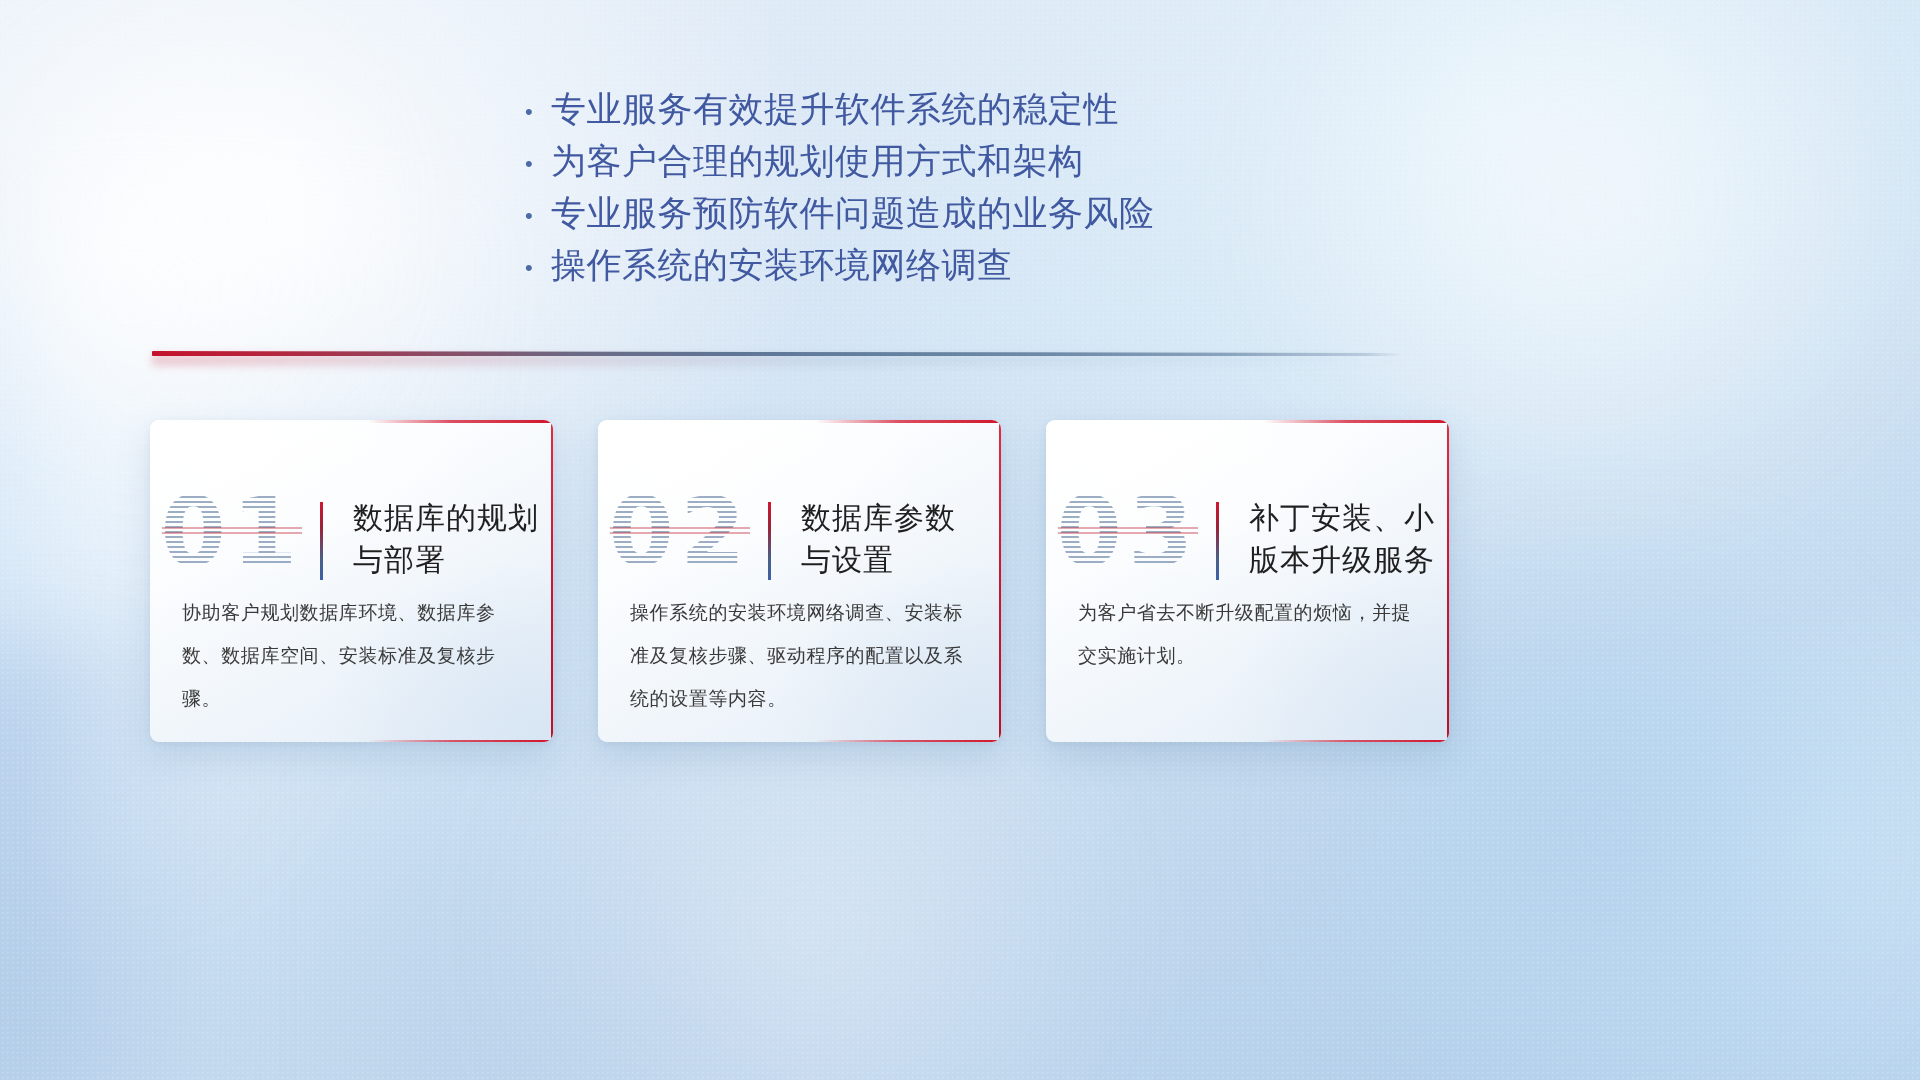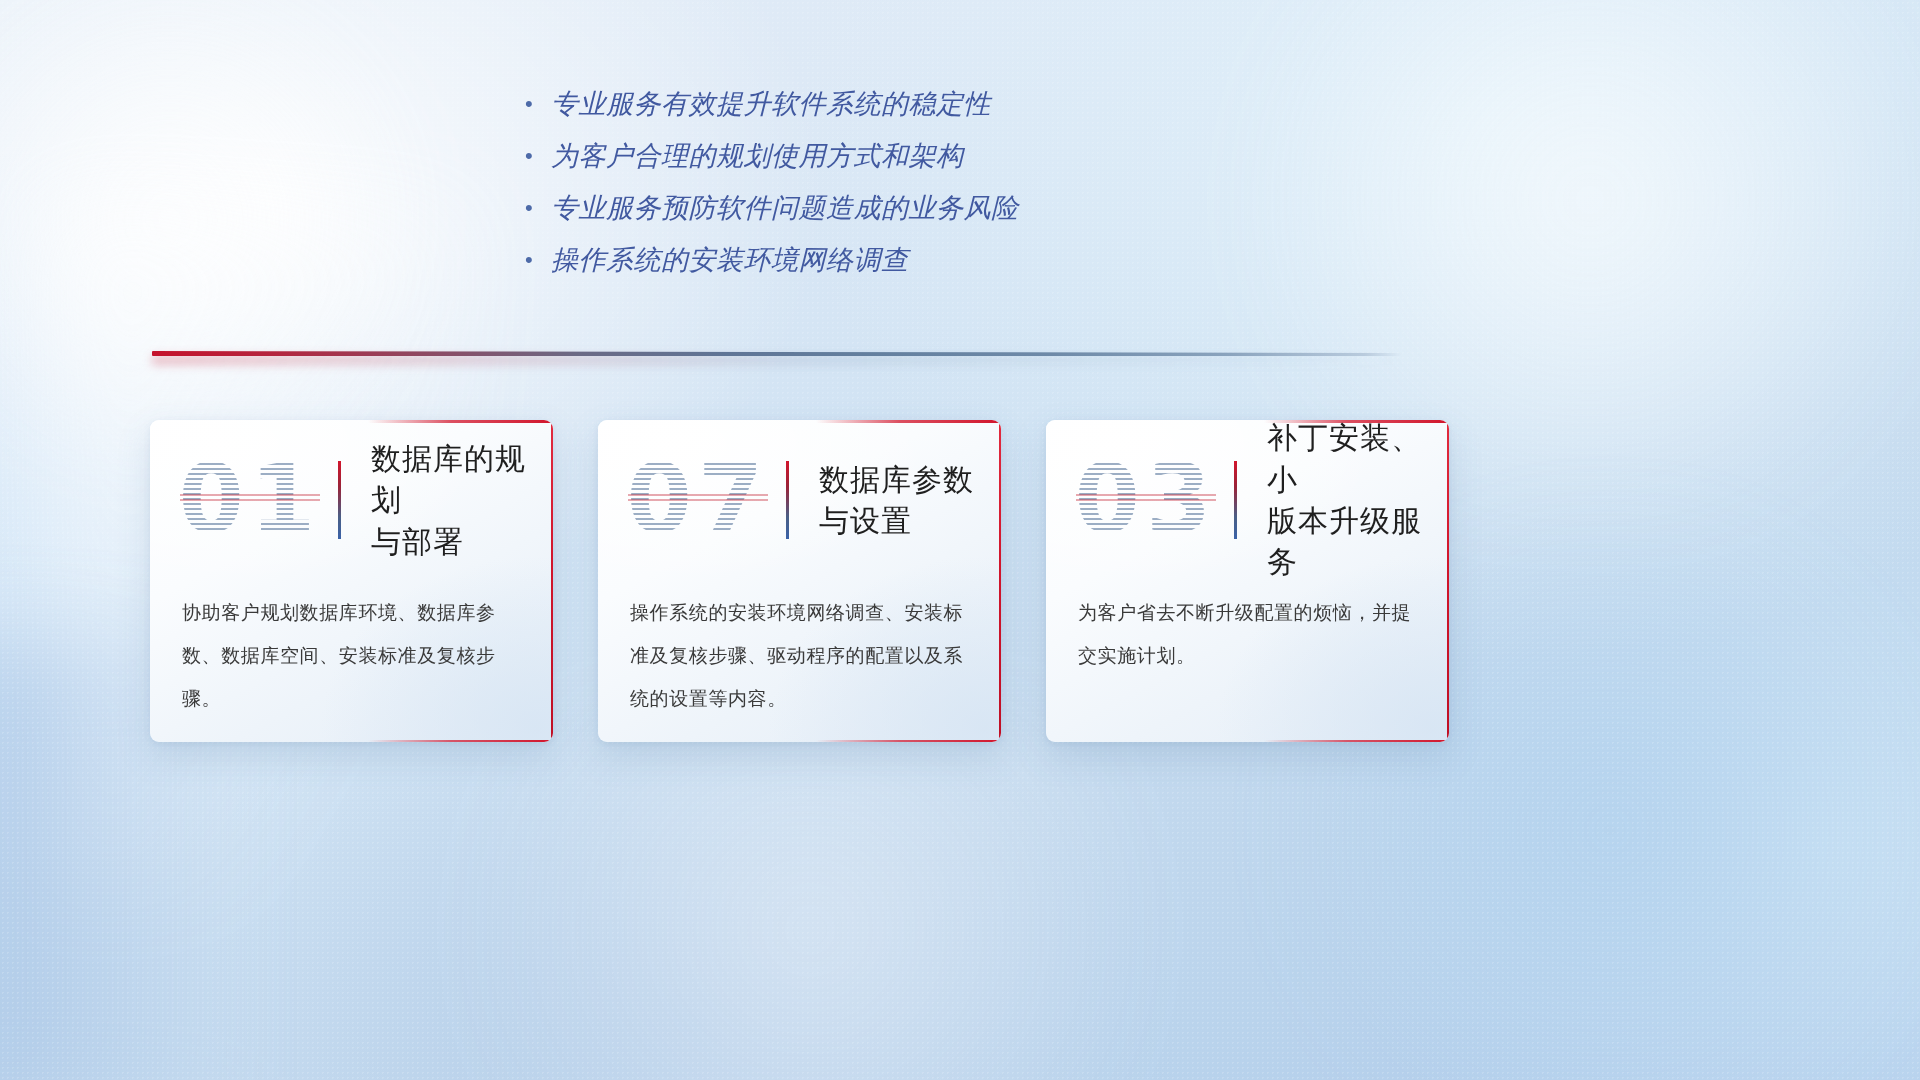--- a/index.html
+++ b/index.html
@@ -68,26 +68,25 @@
   .bullet-dot {
     width: 26px;
     flex: 0 0 26px;
     color: #4d6aa8;
     font-size: 22px;
     line-height: 1;
     text-align: left;
     transform: translateY(-2px);
   }
   .bullet-text {
-    font-size: 27px;
+    font-size: 35px;
     letter-spacing: 0.5px;
     color: #4159a0;
     font-weight: 500;
     white-space: nowrap;
-    font-style: italic;
   }
 
   
   .divider-wrap {
     position: absolute;
     left: 152px;
     top: 345px;
     width: 1250px;
     height: 22px;
   }
@@ -160,23 +159,23 @@
     position: absolute; inset: 0;
     background:
       radial-gradient(ellipse 380px 200px at 18% 8%, rgba(255,255,255,0.95), rgba(255,255,255,0) 70%),
       radial-gradient(ellipse 300px 240px at 96% 96%, rgba(213,228,243,0.8), rgba(213,228,243,0) 72%);
     pointer-events: none;
   }
 
   .card-head {
     position: relative;
     display: flex;
-    align-items: center;
+    align-items: flex-end;
     height: 160px;
-    padding-left: 24px;
+    padding-left: 6px;
     gap: 8px;
   }
   
   .ghost-num {
     position: relative;
     width: 152px;
     flex: 0 0 152px;
     font-family: "DejaVu Sans", sans-serif;
     font-size: 94px;
     font-weight: 700;
@@ -287,21 +286,21 @@
       </div>
       <div class="card-desc">协助客户规划数据库环境、数据库参数、数据库空间、安装标准及复核步骤。</div>
     </div>
 
     <div class="card">
       <div class="card-inner-sheen"></div>
       <div class="card-accent-right"></div>
       <div class="card-accent-top"></div>
       <div class="card-accent-bottom"></div>
       <div class="card-head">
-        <div class="ghost-num" aria-label="02">07</div>
+        <div class="ghost-num" aria-label="02">02</div>
         <div class="title-rule"></div>
         <div class="card-title">数据库参数
 与设置</div>
       </div>
       <div class="card-desc">操作系统的安装环境网络调查、安装标准及复核步骤、驱动程序的配置以及系统的设置等内容。</div>
     </div>
 
     <div class="card">
       <div class="card-inner-sheen"></div>
       <div class="card-accent-right"></div>

